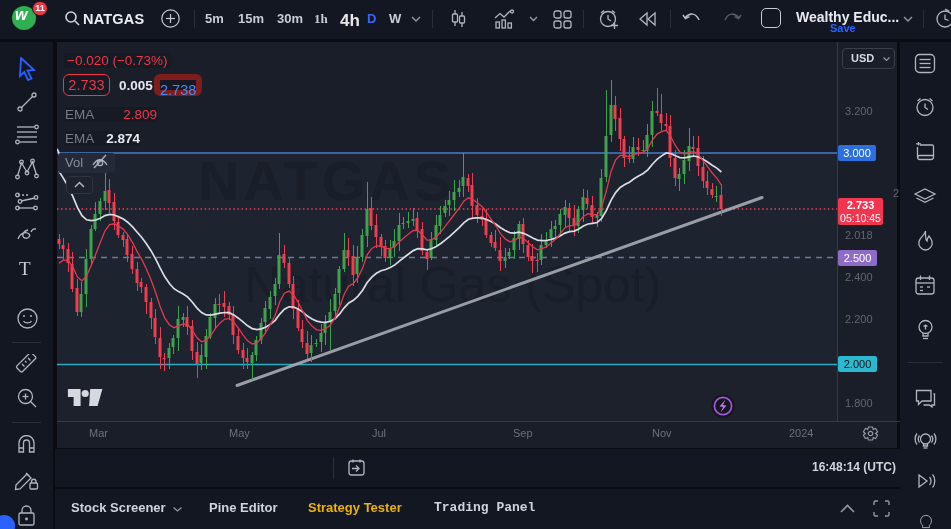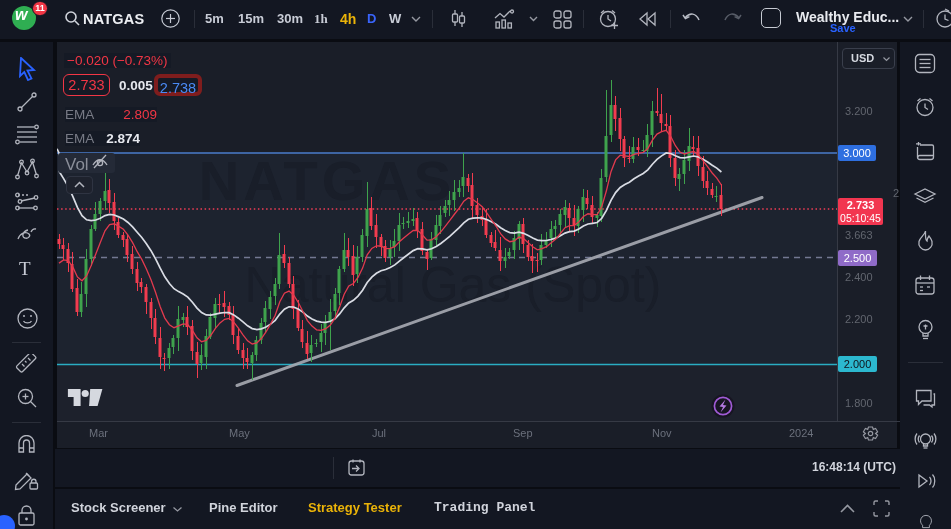--- a/index.html
+++ b/index.html
@@ -24,21 +24,21 @@
 <svg class="abs" style="left:160px;top:8px;" width="21" height="21" viewBox="0 0 21 21">
       <circle cx="10.5" cy="10.5" r="8.7" stroke="#c5c9d3" stroke-width="1.2" fill="none"></circle>
       <line x1="10.5" y1="6" x2="10.5" y2="15" stroke="#c5c9d3" stroke-width="1.2"></line>
       <line x1="6" y1="10.5" x2="15" y2="10.5" stroke="#c5c9d3" stroke-width="1.2"></line>
     </svg>
 <div class="abs" style="left:194px;top:10px;width:1px;height:18px;background:#2a2e39;"></div>
 <div class="abs" style="left:205px;top:11px;font-size:13px;font-weight:600;color:#c8ccd6;">5m</div>
 <div class="abs" style="left:238px;top:11px;font-size:13px;font-weight:600;color:#c8ccd6;">15m</div>
 <div class="abs" style="left:277px;top:11px;font-size:13px;font-weight:600;color:#c8ccd6;">30m</div>
 <div class="abs" style="left:314px;top:11px;font-size:13px;font-weight:600;color:#c8ccd6;font-family:Liberation Serif, serif;">1h</div>
-<div class="abs" style="left:340px;top:11px;font-size:14px;font-weight:600;color:#eab308;">4h</div>
+<div class="abs" style="left:340px;top:11px;font-size:17px;font-weight:600;color:#e5e5e5;">4h</div>
 <div class="abs" style="left:367px;top:11px;font-size:13px;font-weight:700;color:#3964fa;">D</div>
 <div class="abs" style="left:389px;top:11px;font-size:13px;font-weight:600;color:#c8ccd6;">W</div>
 <svg class="abs" style="left:410px;top:15px;" width="12" height="8" viewBox="0 0 12 8">
       <path d="M2 2 L6 6 L10 2" stroke="#9598a1" stroke-width="1.4" fill="none"></path>
     </svg>
 <div class="abs" style="left:432px;top:10px;width:1px;height:18px;background:#2a2e39;"></div>
 <svg class="abs" style="left:448px;top:9px;" width="20" height="20" viewBox="0 0 20 20">
   <line x1="7" y1="1" x2="7" y2="5" class="ic"></line>
       <rect x="4.5" y="5" width="5" height="8" rx="1" class="ic"></rect>
       <line x1="7" y1="13" x2="7" y2="17" class="ic"></line>
@@ -478,46 +478,46 @@
   <path d="M33.2 347 L45.4 347 L40.6 364 L32.1 364 Z"></path>
   </g>
   <circle cx="666" cy="364" r="11.5" fill="#171522"></circle>
   <circle cx="666" cy="364" r="8.6" fill="none" stroke="#a05bd6" stroke-width="1.7"></circle>
   <path d="M668.5 357.5 L662.5 364.5 L666 365 L663.5 370.5 L669.5 363.5 L666 363 Z" fill="#b379e0"></path>
 </svg>
 
 <div class="abs" style="left:64px;top:53px;font-size:13.5px;color:#f23645;background:rgba(19,23,34,.55);padding:0 3px;">−0.020 (−0.73%)</div>
 <div class="abs" style="left:63px;top:74px;width:47px;height:22px;border:1px solid #f23645;border-radius:6px;background:rgba(19,23,34,.55);color:#f23645;font-size:14.5px;text-align:center;line-height:21px;">2.733</div>
 <div class="abs" style="left:119px;top:78px;font-size:13.5px;font-weight:600;color:#e6e8ee;">0.005</div>
-<div class="abs" style="left:154px;top:74px;width:48px;height:22px;border:4px solid #7f1d1d;border-radius:6px;background:rgba(19,23,34,.55);color:#4a8af4;font-size:14.5px;text-align:center;line-height:21px;">2.738</div>
+<div class="abs" style="left:154px;top:74px;width:48px;height:22px;border:6px solid #7f1d1d;border-radius:6px;background:rgba(19,23,34,.55);color:#4a8af4;font-size:14.5px;text-align:center;line-height:21px;">2.738</div>
 <div class="abs" style="left:65px;top:107px;font-size:13.5px;color:#787b86;background:rgba(19,23,34,.55);">EMA <span style="color:#f23645;margin-left:26px;">2.809</span></div>
 <div class="abs" style="left:65px;top:131px;font-size:13.5px;color:#787b86;background:rgba(19,23,34,.55);">EMA <span style="color:#e6e8ee;margin-left:9px;font-weight:600;">2.874</span></div>
 <div class="abs" style="left:58px;top:153px;width:57px;height:20px;background:#242a37;border-radius:3px;"></div>
-<div class="abs" style="left:65px;top:155px;font-size:17px;color:#8a8e99;">Vol</div>
+<div class="abs" style="left:65px;top:155px;font-size:13px;color:#8a8e99;">Vol</div>
 <svg class="abs" style="left:90px;top:153px;" width="20" height="17" viewBox="0 0 20 17">
       <path d="M3 12 C7 5, 13 5, 17 12" stroke="#b2b5be" stroke-width="1.3" fill="none"></path>
       <circle cx="10" cy="10" r="2.6" stroke="#b2b5be" stroke-width="1.3" fill="none"></circle>
       <line x1="4" y1="15" x2="16" y2="2" stroke="#b2b5be" stroke-width="1.3"></line>
     </svg>
 <div class="abs" style="left:66px;top:176px;width:27px;height:18px;background:#1e222d;border:1px solid #2f3442;border-radius:4px;"></div>
 <svg class="abs" style="left:73px;top:181px;" width="13" height="8" viewBox="0 0 13 8">
       <path d="M2 6 L6.5 1.5 L11 6" stroke="#b2b5be" stroke-width="1.5" fill="none"></path>
     </svg>
 
 <div class="abs" style="left:838px;top:42px;width:59px;height:406px;background:#1a1e28;"></div>
 <div class="abs" style="left:837px;top:42px;width:1px;height:406px;background:#363a45;"></div>
 <div class="abs" style="left:842px;top:48px;width:53px;height:21px;border:1px solid #3a3f4c;border-radius:4px;color:#d6d9e0;font-size:11px;font-weight:600;line-height:19px;padding-left:8px;">USD</div>
 <svg class="abs" style="left:882px;top:56px;" width="9" height="6" viewBox="0 0 9 6">
       <path d="M1.5 1.5 L4.5 4.5 L7.5 1.5" stroke="#9598a1" stroke-width="1.2" fill="none"></path>
     </svg>
 <div class="abs" style="left:845px;top:105px;font-size:11px;color:#62666f;">3.200</div>
 <div class="abs" style="left:838px;top:145px;width:38px;height:16px;background:#2e6fe0;border-radius:2px;color:#fff;font-size:11px;text-align:center;line-height:16px;">3.000</div>
 <div class="abs" style="left:845px;top:187px;font-size:11px;color:#62666f;margin-left:48px;">2.800</div>
 <div class="abs" style="left:838px;top:198px;width:45px;height:27px;background:#f23650;border-radius:2px;color:#fff;font-size:11px;font-weight:600;text-align:center;line-height:13px;padding-top:1px;">2.733<br><span style="font-weight:400;font-size:10.5px;">05:10:45</span></div>
-<div class="abs" style="left:845px;top:229px;font-size:11px;color:#62666f;">3.663</div>
+<div class="abs" style="left:845px;top:229px;font-size:11px;color:#62666f;">2.018</div>
 <div class="abs" style="left:838px;top:250px;width:39px;height:16px;background:#8f6bc8;border-radius:2px;color:#fff;font-size:11px;text-align:center;line-height:16px;">2.500</div>
 <div class="abs" style="left:845px;top:271px;font-size:11px;color:#62666f;">2.400</div>
 <div class="abs" style="left:845px;top:313px;font-size:11px;color:#62666f;">2.200</div>
 <div class="abs" style="left:838px;top:356px;width:39px;height:16px;background:#2cb8cf;border-radius:2px;color:#10131a;font-size:11px;text-align:center;line-height:16px;">2.000</div>
 <div class="abs" style="left:845px;top:397px;font-size:11px;color:#62666f;">1.800</div>
 <svg class="abs" style="left:862px;top:425px;" width="17" height="17" viewBox="0 0 17 17">
       <path d="M6.5 2 L10.5 2 L11.3 4.4 L13.6 3.4 L15.6 6.8 L13.6 8.5 L15.6 10.2 L13.6 13.6 L11.3 12.6 L10.5 15 L6.5 15 L5.7 12.6 L3.4 13.6 L1.4 10.2 L3.4 8.5 L1.4 6.8 L3.4 3.4 L5.7 4.4 Z" fill="none" stroke="#9598a1" stroke-width="1.2"></path>
       <circle cx="8.5" cy="8.5" r="2.2" fill="none" stroke="#9598a1" stroke-width="1.2"></circle>
     </svg>
 

